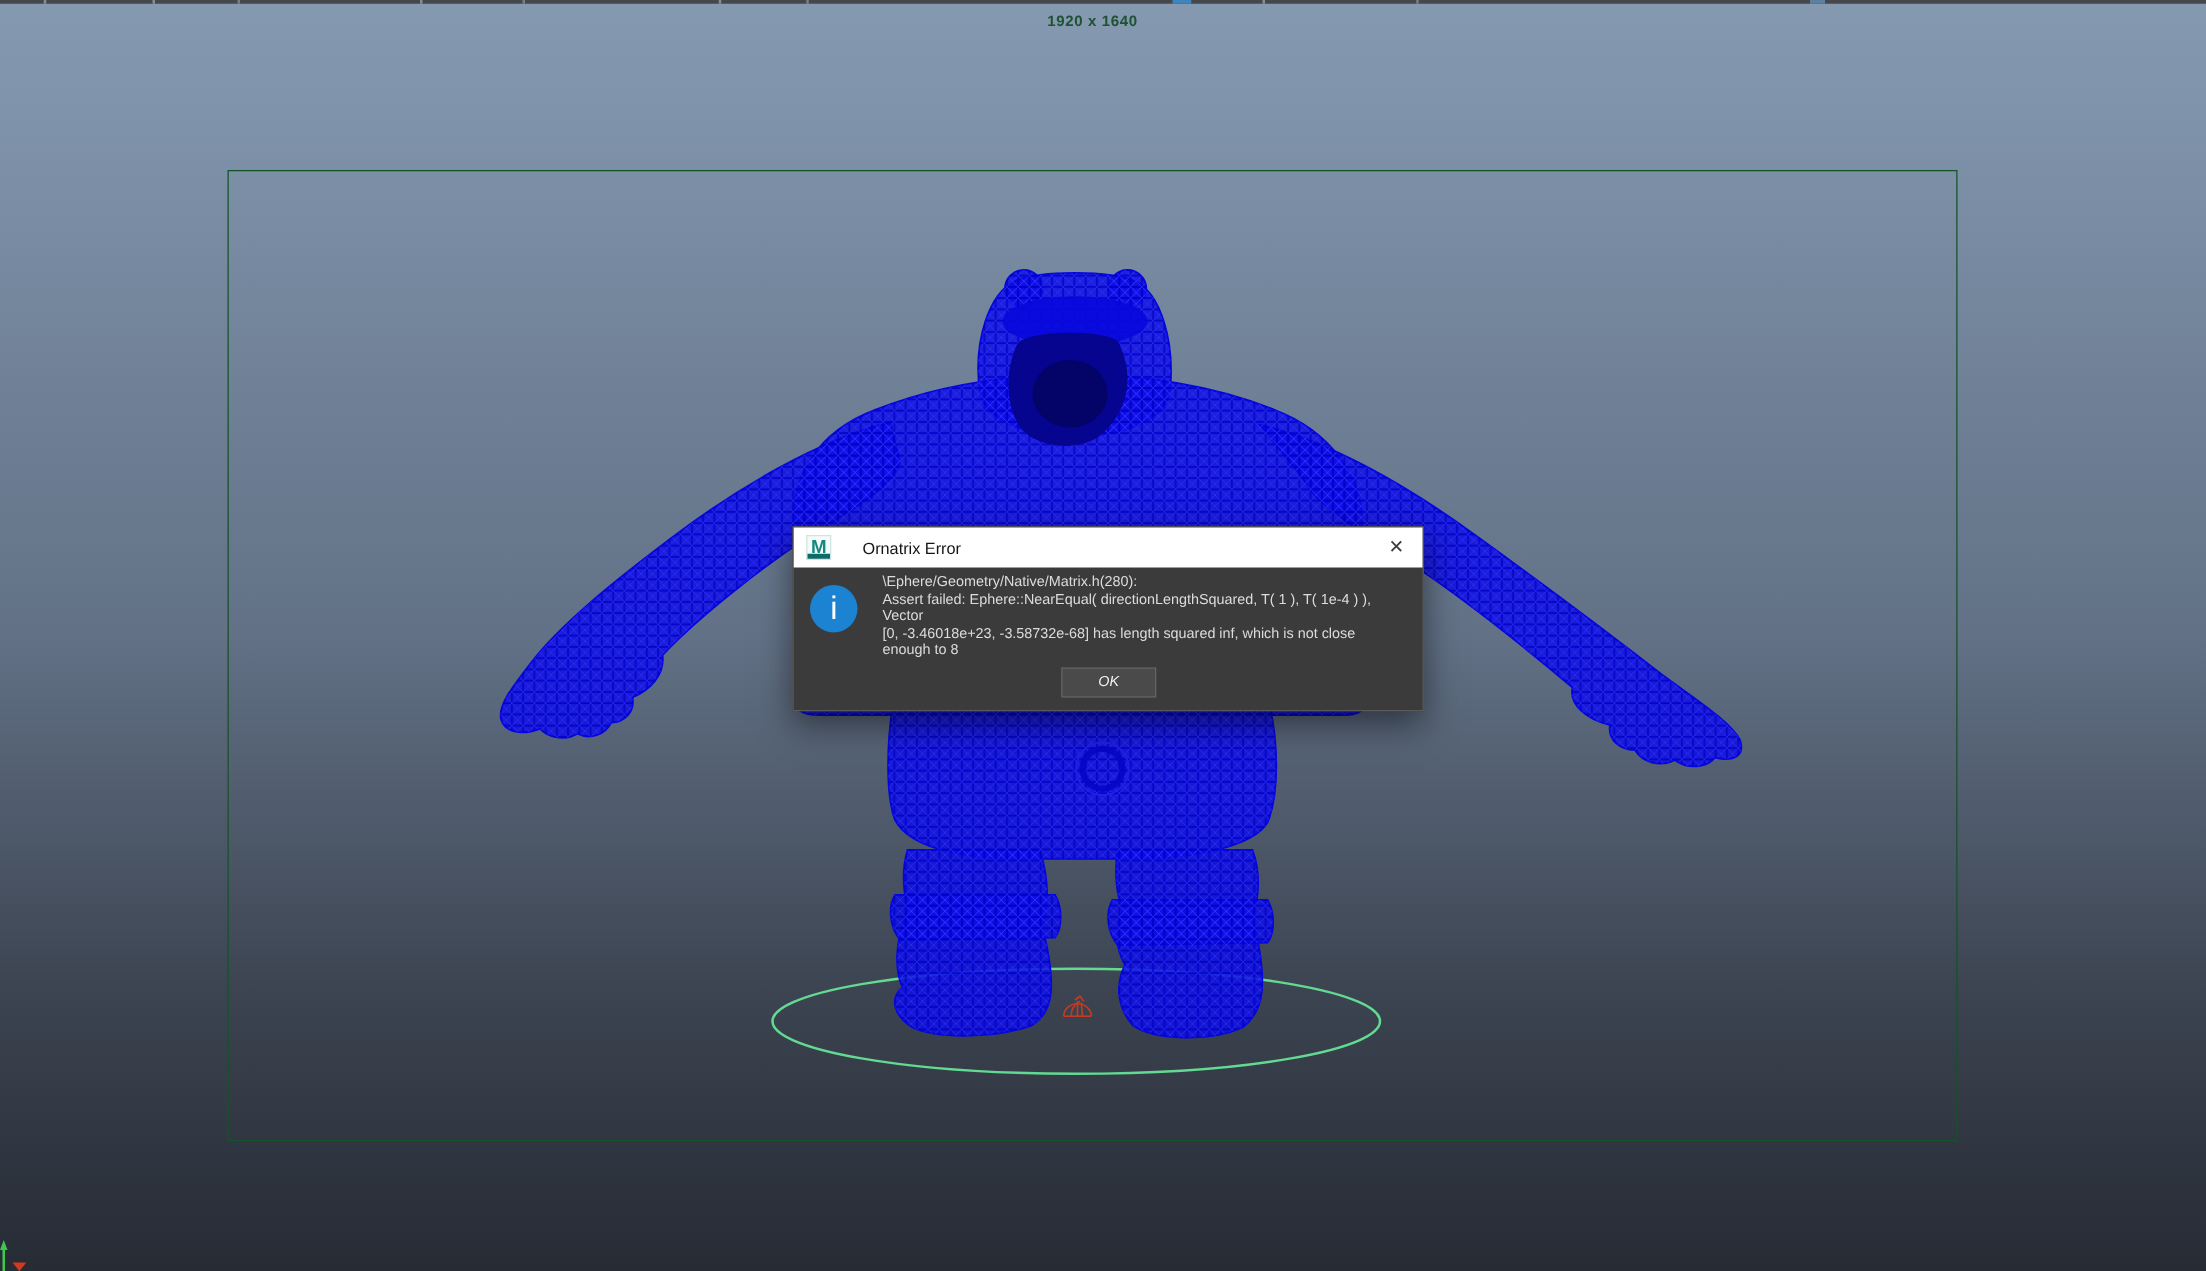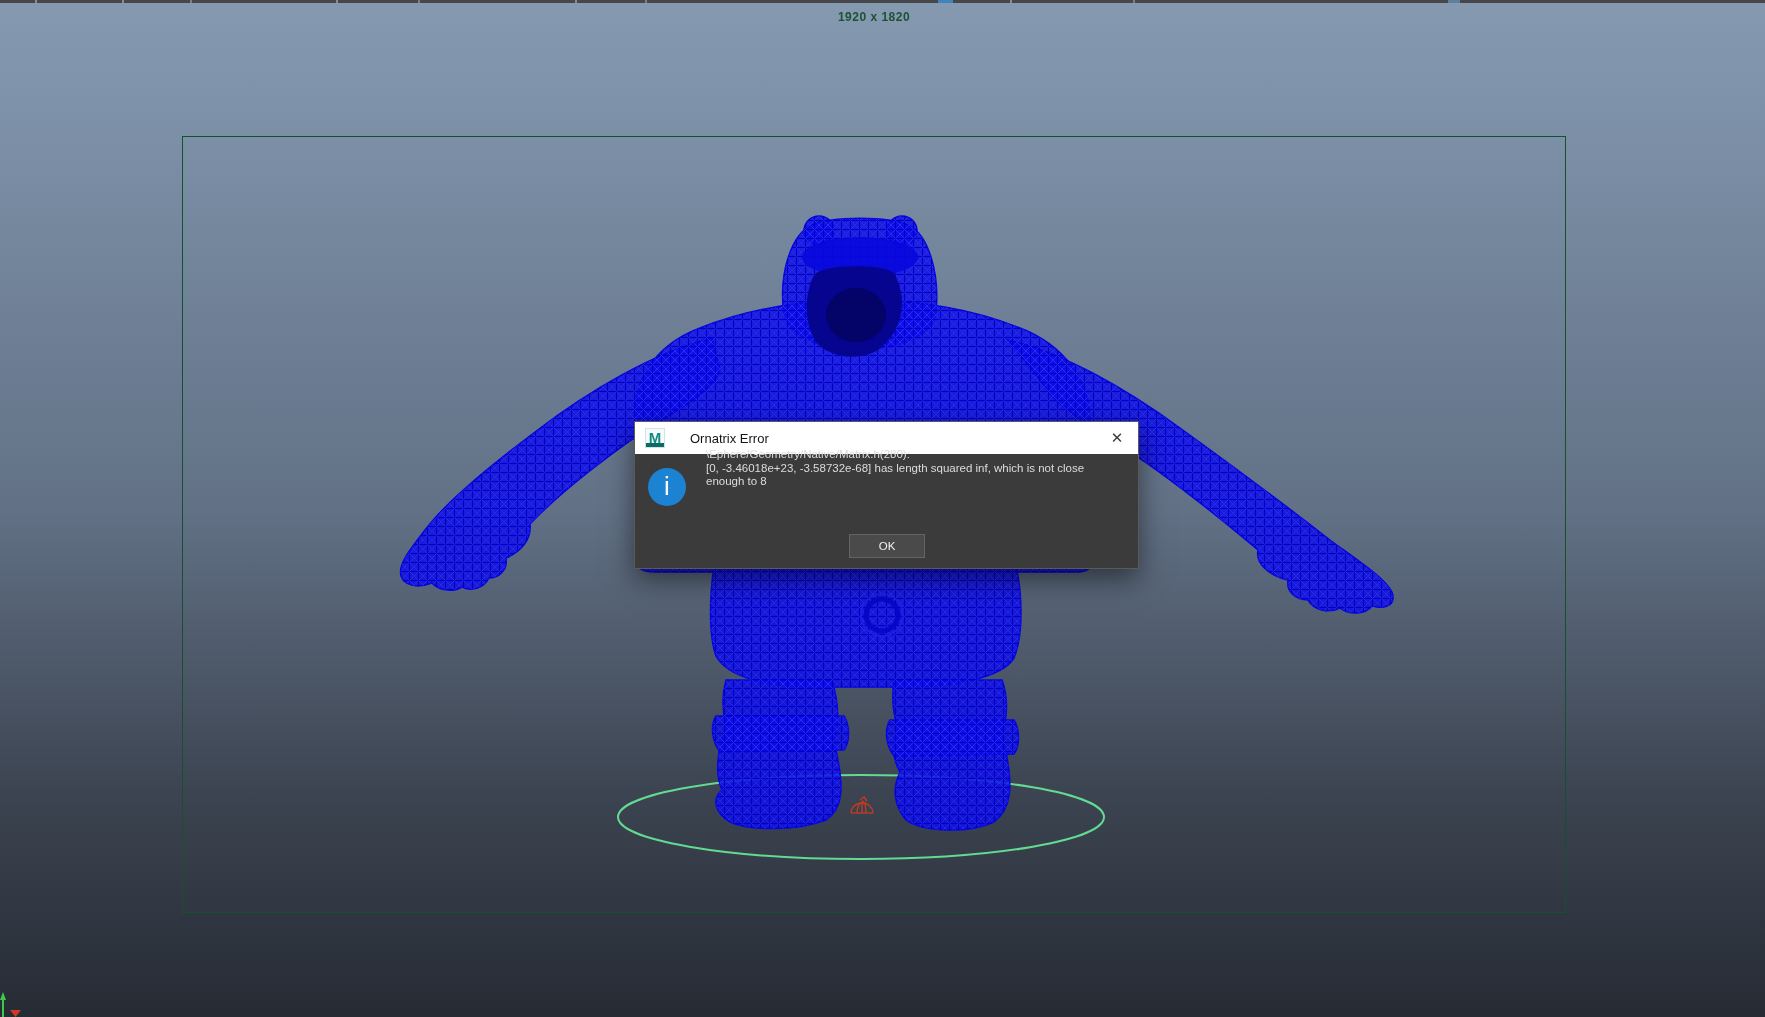--- a/index.html
+++ b/index.html
@@ -52,27 +52,27 @@
     position:absolute;right:6px;top:2px;width:30px;height:28px;border:none;background:transparent;
     font-size:15px;color:#3c3c3c;line-height:28px;text-align:center;cursor:default;padding:0;
     font-family:"Liberation Sans",sans-serif;
   }
   #info-icon{
     position:absolute;left:13px;top:46px;width:38px;height:38px;border-radius:50%;
     background:#1c82d2;color:#ffffff;text-align:center;
     font-size:26px;line-height:36px;font-family:"Liberation Sans",sans-serif;
   }
   #dlg-message{
-    position:absolute;left:71px;top:26px;width:426px;
+    position:absolute;left:71px;top:38px;width:426px;
     font-size:11.5px;line-height:13.5px;color:#dcdcdc;
   }
   #ok-button{
     position:absolute;left:214px;top:112px;width:76px;height:24px;
     background:#4a4a4a;border:1px solid #636363;color:#f0f0f0;
-    font-size:11.5px;font-family:"Liberation Sans",sans-serif;padding:0;
+    font-size:11.5px;font-family:"Liberation Sans",sans-serif;padding:0;font-style:italic;
   }
 </style>
 </head>
 <body>
 
 <div id="stage">
 
   <div id="topstrip">
     <div class="seg" style="left:35px;width:2px;background:#8a8d90"></div>
     <div class="seg" style="left:122px;width:2px;background:#8a8d90"></div>
@@ -80,21 +80,21 @@
     <div class="seg" style="left:336px;width:2px;background:#8a8d90"></div>
     <div class="seg" style="left:418px;width:2px;background:#7c7f82"></div>
     <div class="seg" style="left:575px;width:2px;background:#8a8d90"></div>
     <div class="seg" style="left:645px;width:2px;background:#7c7f82"></div>
     <div class="seg" style="left:938px;width:15px;background:#3f84bd"></div>
     <div class="seg" style="left:1010px;width:2px;background:#8a8d90"></div>
     <div class="seg" style="left:1133px;width:2px;background:#7c7f82"></div>
     <div class="seg" style="left:1448px;width:12px;background:#5e7f9d"></div>
   </div>
 
-  <div id="res-label">1920 x 1820</div>
+  <div id="res-label">1920 x 1640</div>
 
   <div id="gate"></div>
 
   <svg id="scene" viewBox="0 0 1765 1017">
     <defs>
       <pattern id="wire" width="9" height="9" patternUnits="userSpaceOnUse">
         <path d="M0,4.5 H9 M4.5,0 V9" stroke="#0000c8" stroke-width="1" fill="none"></path>
         <path d="M0,0 L9,9 M9,0 L0,9" stroke="#3030ff" stroke-width="0.7" fill="none" opacity="0.8"></path>
       </pattern>
       <path id="p-ear-l" d="M804,231 a15,15 0 1 0 30,0 a15,15 0 1 0 -30,0 Z"></path>
@@ -172,19 +172,20 @@
       <span id="dlg-title">Ornatrix Error</span>
       <button id="dlg-close">
         <span>✕</span>
       </button>
     </div>
     <div id="info-icon">
       <span>i</span>
     </div>
     <div id="dlg-message">
       <div>\Ephere/Geometry/Native/Matrix.h(280):</div>
+      <div>Assert failed: Ephere::NearEqual( directionLengthSquared, T( 1 ), T( 1e-4 ) ), Vector</div>
       <div>[0, -3.46018e+23, -3.58732e-68] has length squared inf, which is not close</div>
       <div>enough to 8</div>
     </div>
     <button id="ok-button">OK</button>
   </div>
 
 </div>
 
 </body></html>

